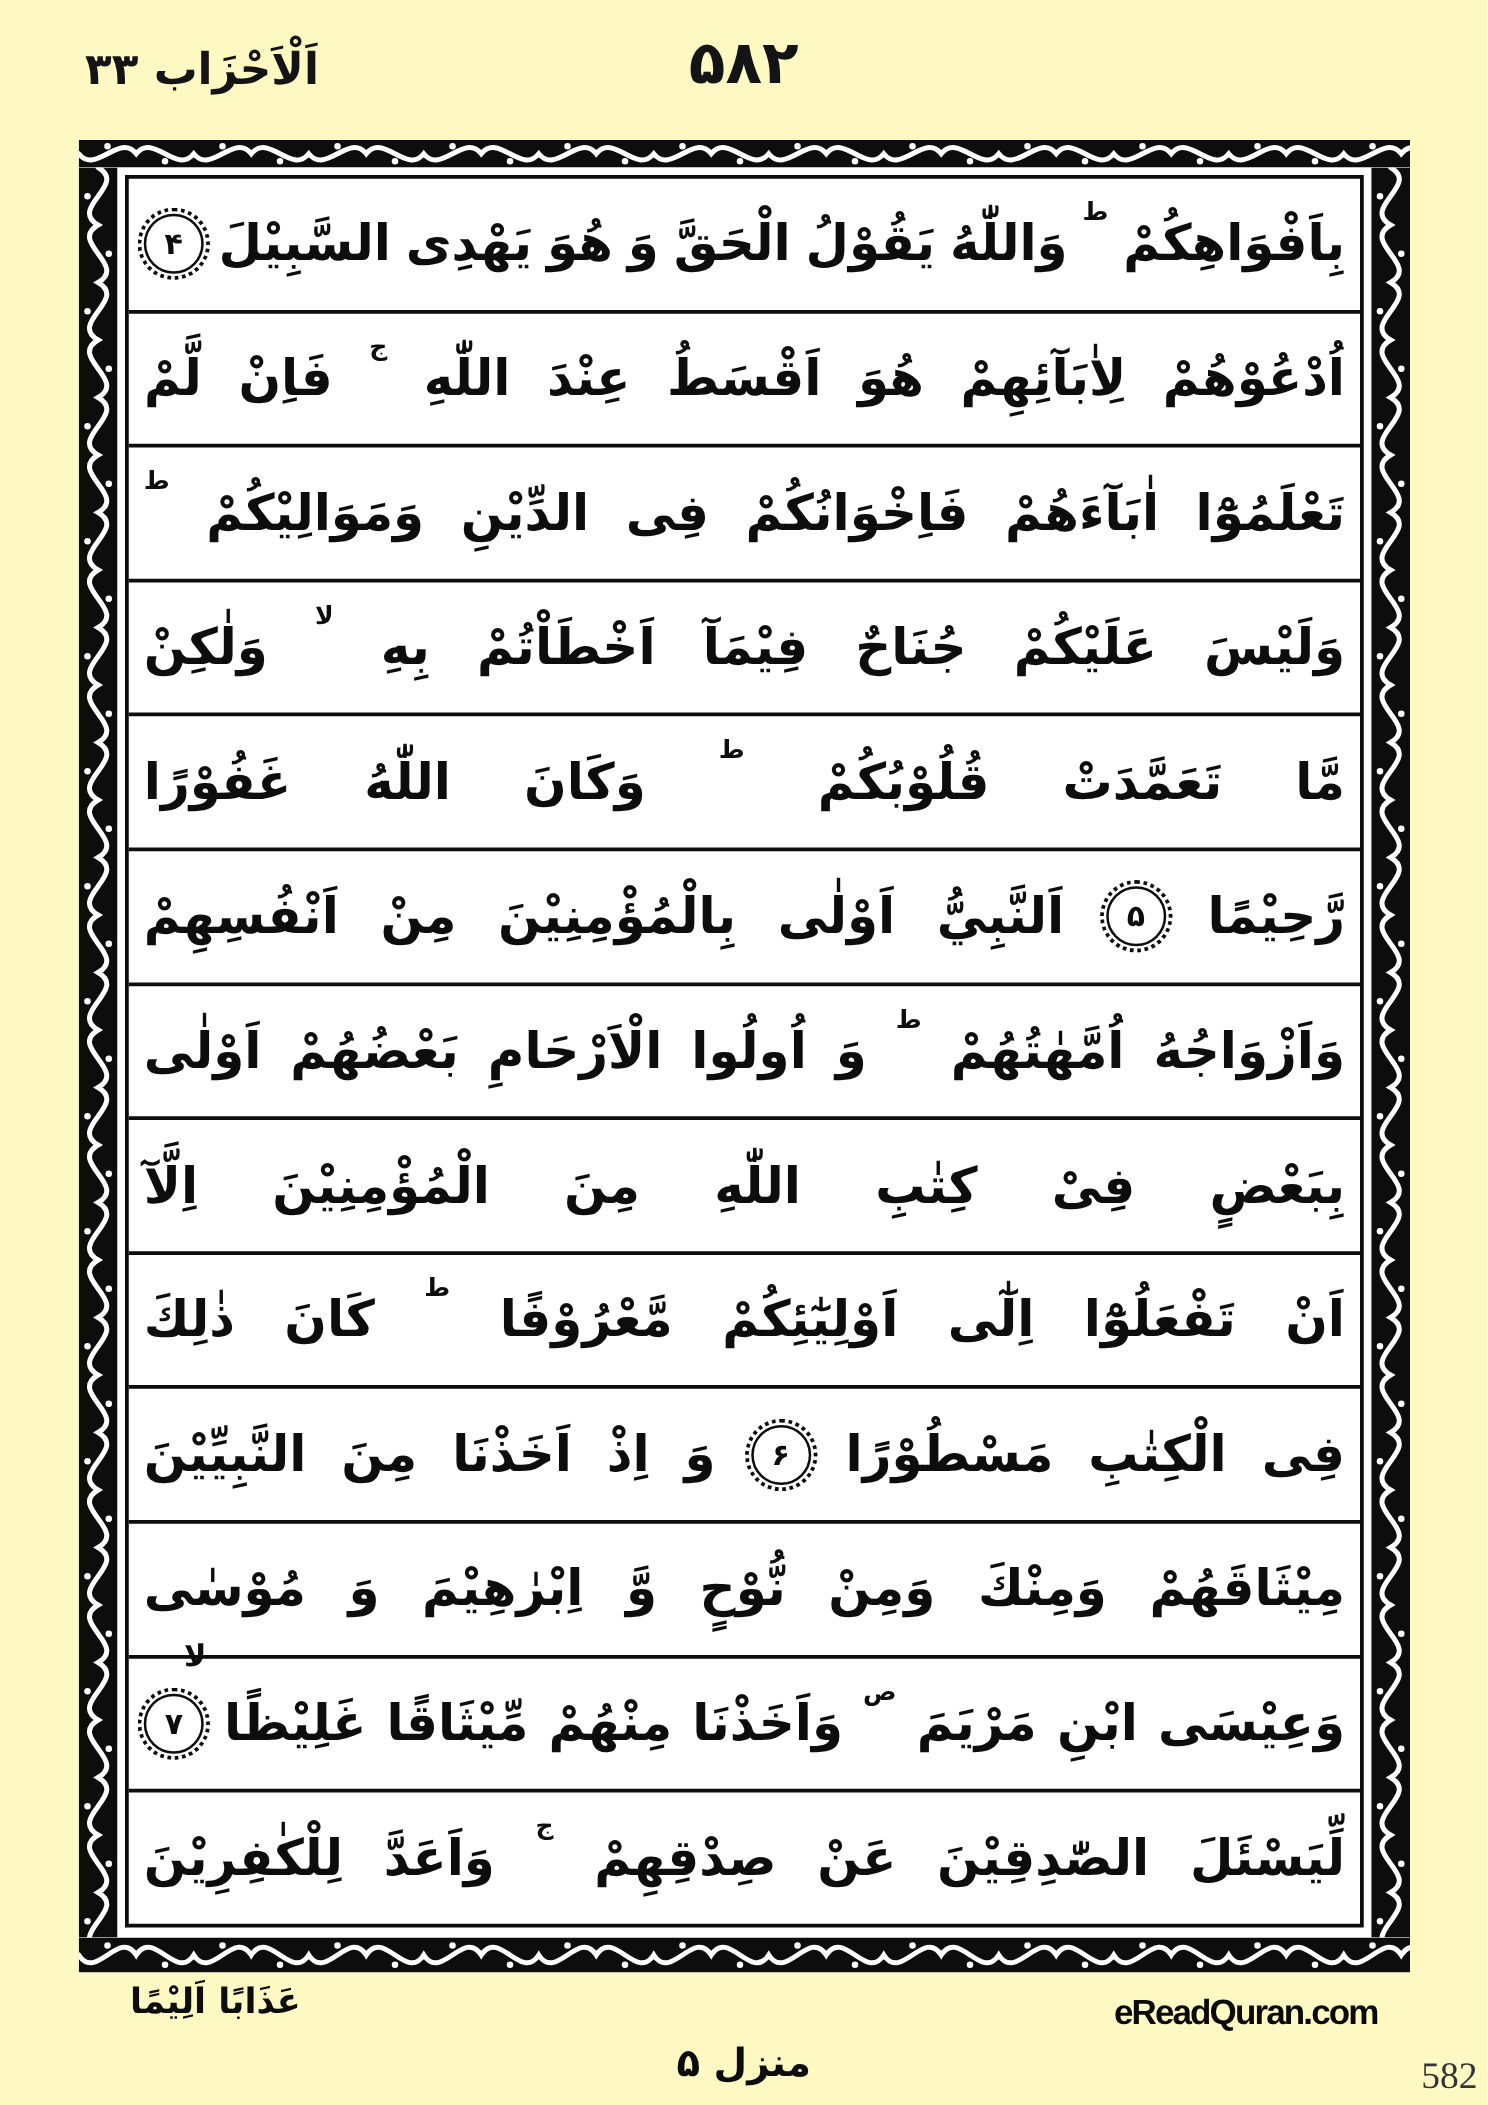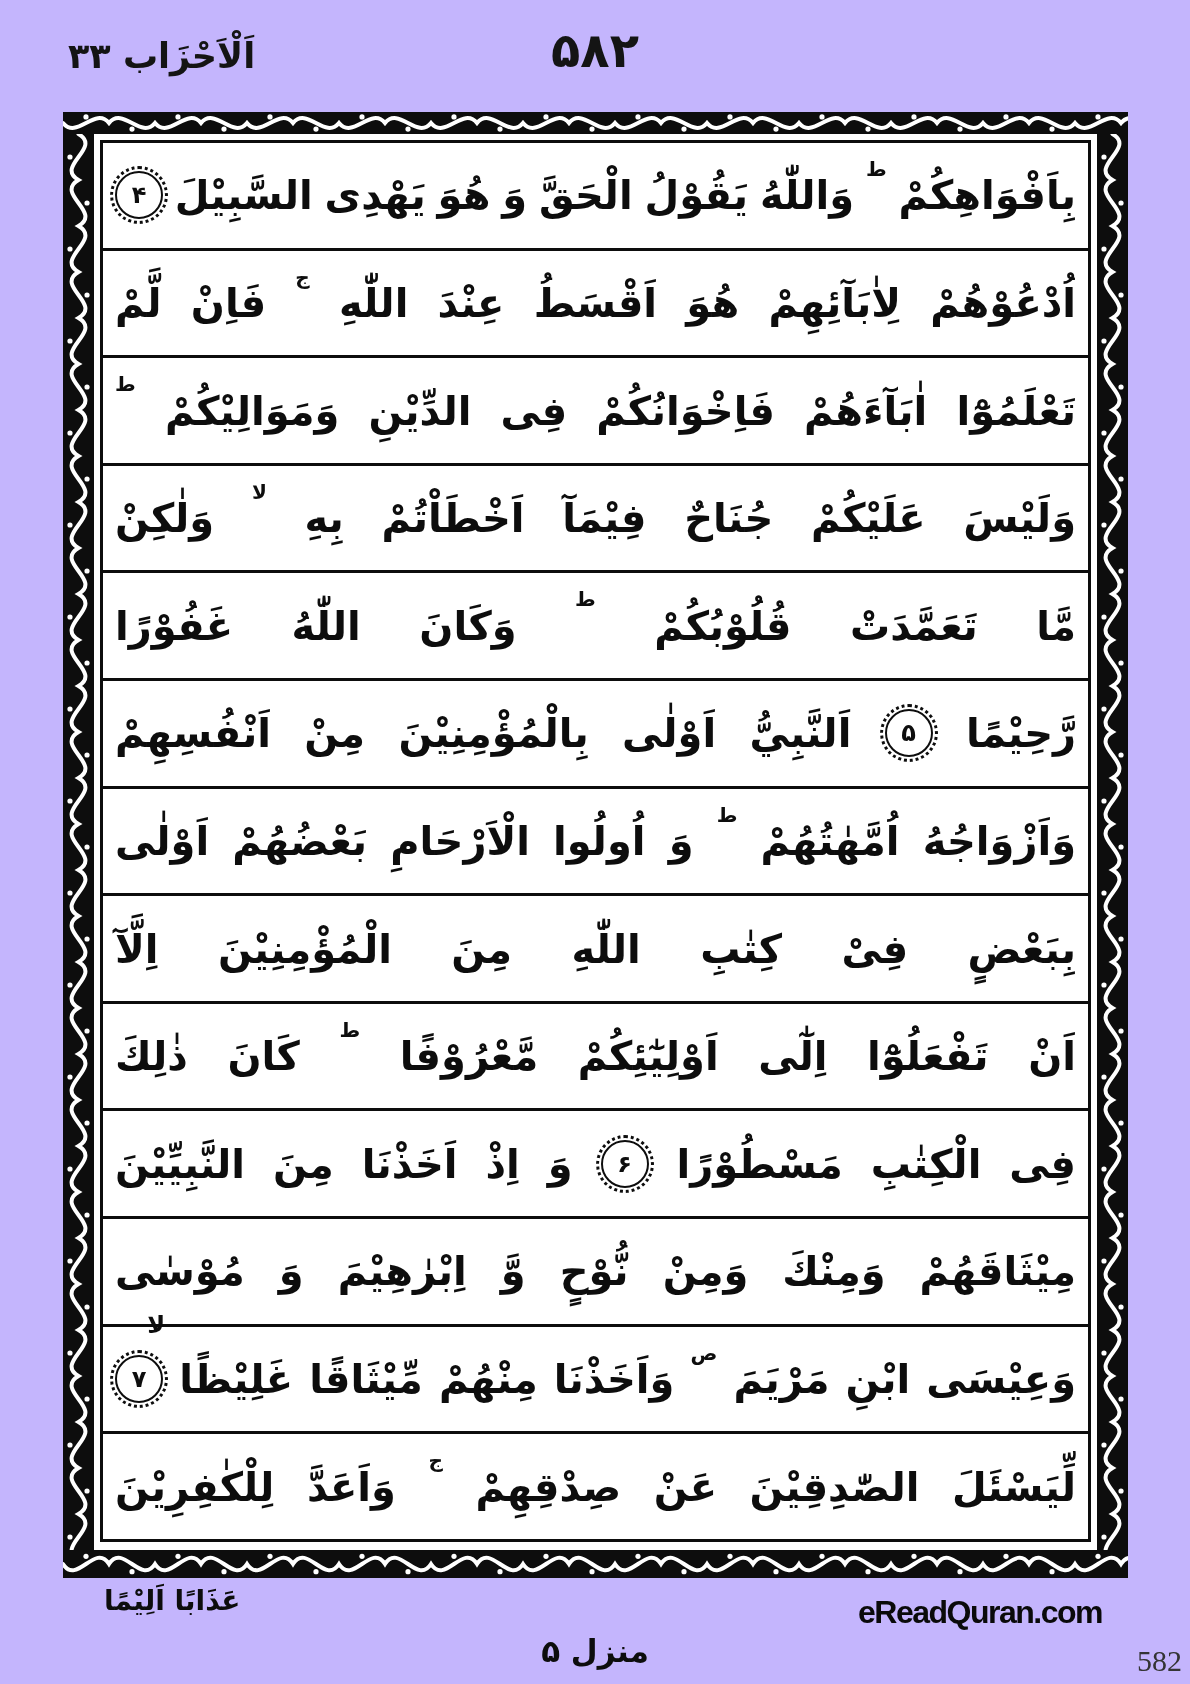--- a/index.html
+++ b/index.html
@@ -1,17 +1,17 @@
 <!DOCTYPE html>
 <html lang="ar"><head>
 <meta charset="utf-8">
 <style>
   html,body{margin:0;padding:0;background:#ffffff;}
   body{width:1190px;height:1684px;overflow:hidden;}
-  .page{position:relative;width:1190px;height:1684px;background:#c4b5fd;
+  .page{position:relative;width:1190px;height:1684px;background:#fef9c3;
         font-family:"DejaVu Sans",sans-serif;color:#0d0d0d;}
 
   
   .hdr{position:absolute;font-weight:700;direction:rtl;white-space:nowrap;color:#141414;}
   .hdr-surah{left:68px;top:36px;font-size:35px;}
   .hdr-pgnum{left:50%;top:22px;transform:translateX(-50%);font-size:48px;}
   .hdr-juz{right:74px;top:34px;font-size:35px;}
 
   
   .frame{position:absolute;left:63px;top:112px;width:1065px;height:1466px;background:#ffffff;}
@@ -36,21 +36,21 @@
   .ayah{position:relative;display:inline-flex;align-items:center;justify-content:center;
         width:44px;height:44px;flex:0 0 auto;border:2.5px solid #0d0d0d;border-radius:50%;
         outline:3px dotted #0d0d0d;outline-offset:2px;background:#fff;}
   .ayah-digit{font-size:24px;font-weight:700;line-height:1;}
   .waqf-sign{position:absolute;top:-44px;right:-4px;font-size:24px;font-weight:700;}
 
   
   .ftr{position:absolute;white-space:nowrap;}
   .ftr-catchword{left:104px;top:1584px;font-size:28px;font-weight:700;direction:rtl;}
   .ftr-manzil{left:50%;transform:translateX(-50%);top:1592px;font-size:31px;font-weight:700;direction:rtl;margin-top:41px;}
-  .ftr-brand{right:88px;top:1594px;font-size:32px;font-weight:700;
+  .ftr-brand{right:88px;top:1594px;font-size:28px;font-weight:700;
              font-family:"Liberation Sans",sans-serif;letter-spacing:-1.5px;color:#0a0a0a;}
   .ftr-pageno{right:8px;top:1644px;font-size:30px;font-family:"Liberation Serif",serif;color:#343434;}
 </style>
 </head>
 <body>
 
 <div class="page">
 
   <div class="hdr hdr-surah">اَلْاَحْزَاب ۳۳</div>
   <div class="hdr hdr-pgnum">۵۸۲</div>

